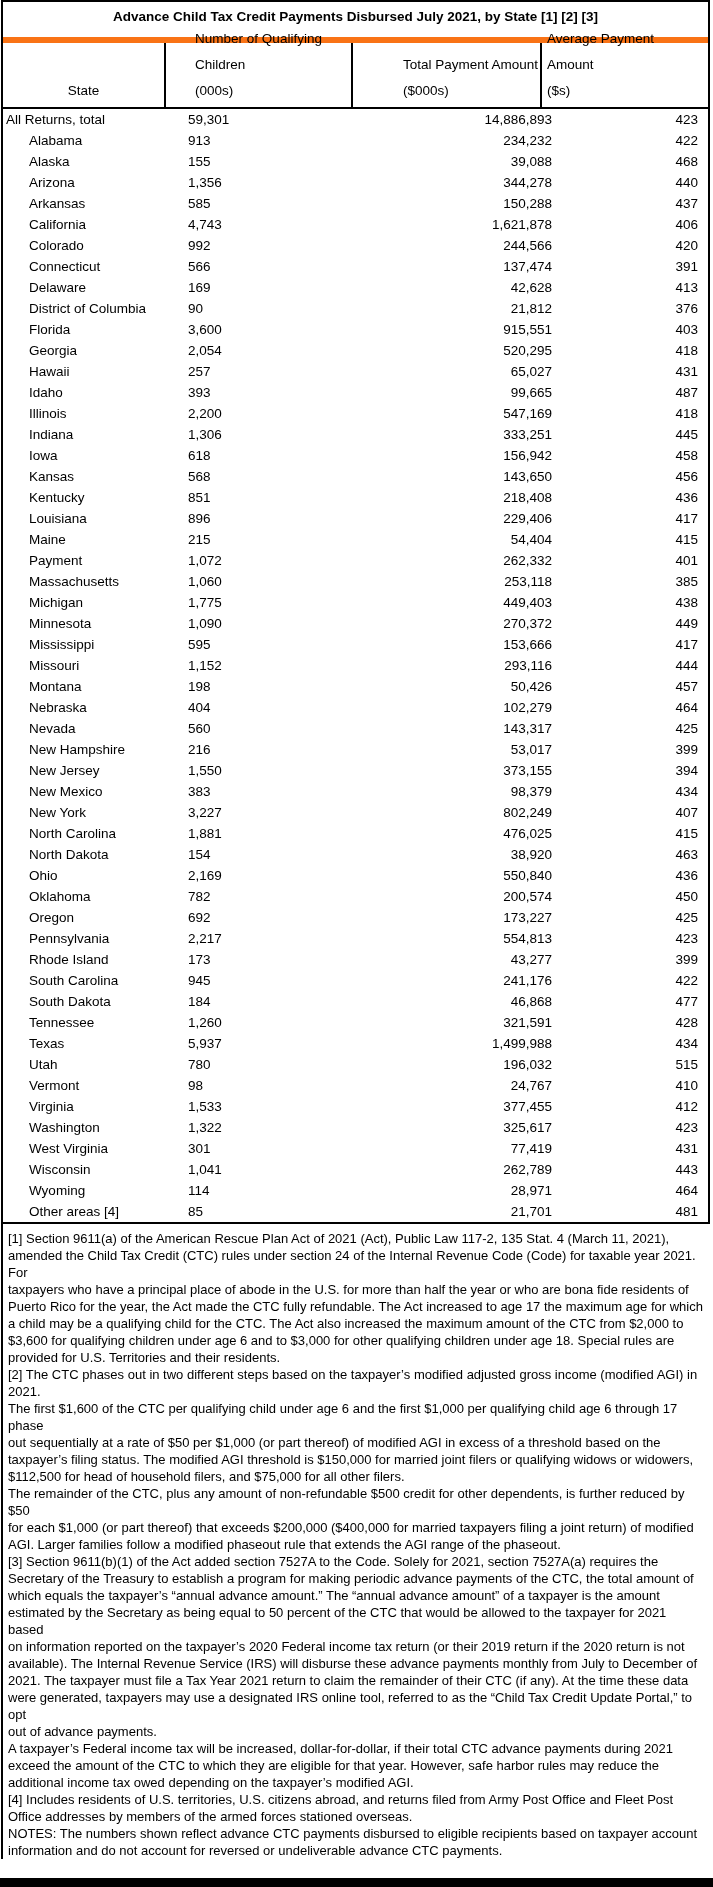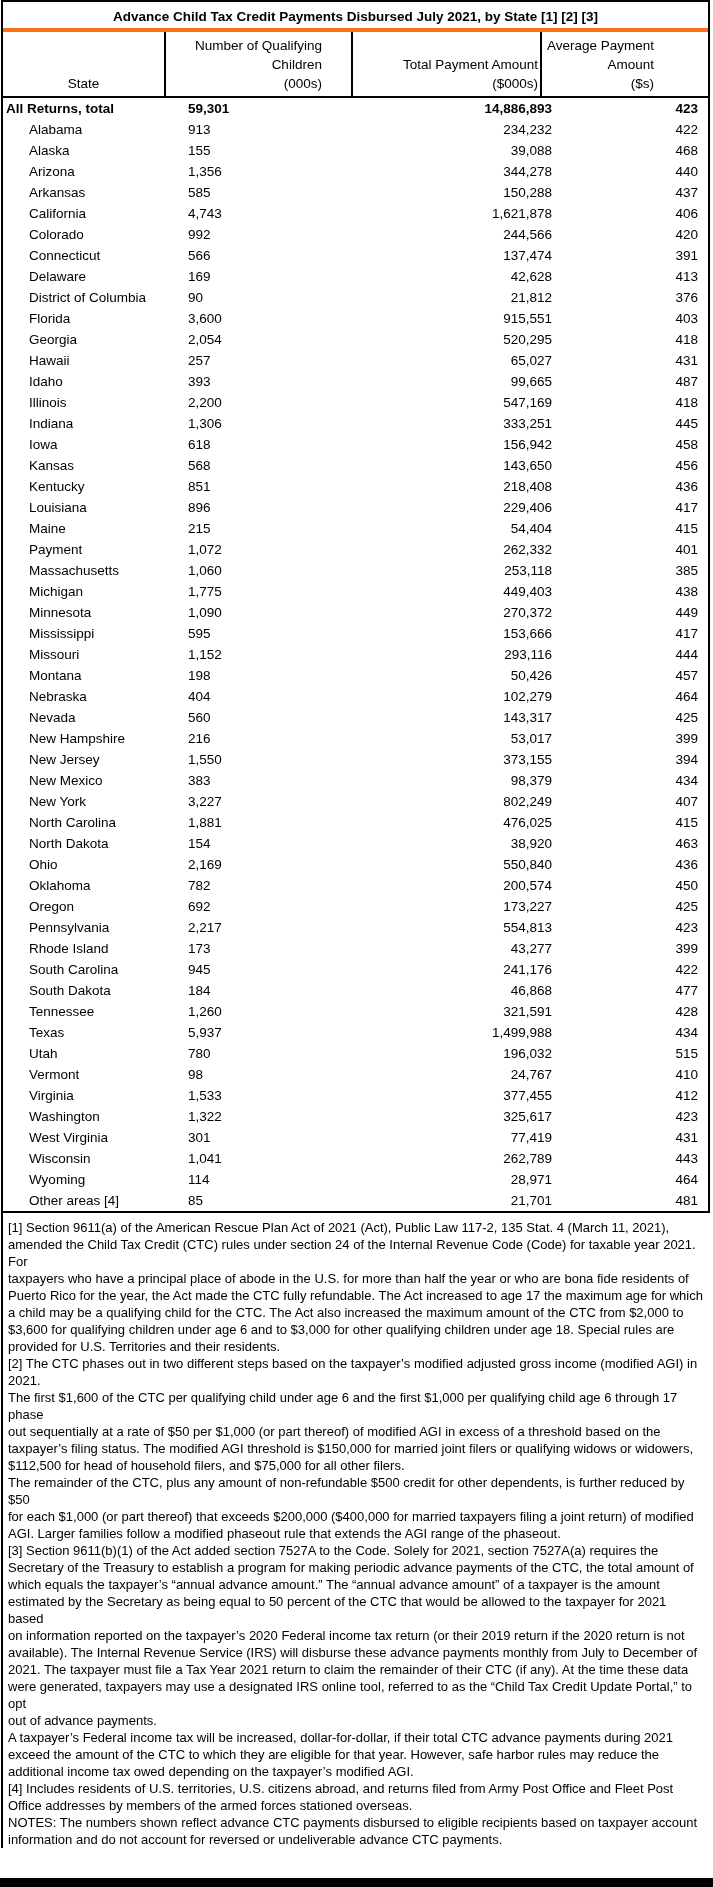--- a/index.html
+++ b/index.html
@@ -13,51 +13,51 @@
   }
   .sheet { width: 713px; }
 
   
   .tbl {
     margin-left: 1px;
     width: 709px;
     border: 2px solid #000;
   }
   .title-row {
-    height: 30px; line-height: 30px;
+    height: 41px; line-height: 30px;
     text-align: center;
     font-size: 13.5px; font-weight: 700;
-    border-bottom: 4px solid #f97316;
+    border-bottom: 6px solid #f97316;
     white-space: nowrap;
   }
   .hdr-row {
     display: flex;
     height: 66px;
     border-bottom: 2px solid #000;
     font-size: 13.5px;
   }
   .hdr {
     display: flex; align-items: flex-end; justify-content: center;
-    text-align: right;
+    text-align: left;
     white-space: pre-line;
-    line-height: 19px;
+    line-height: 26px;
     padding-bottom: 3px;
   }
   .hdr.c1 { width: 163px; border-right: 2px solid #000; }
   .hdr.c2 { width: 187px; border-right: 2px solid #000; }
   .hdr.c3 { width: 189px; border-right: 2px solid #000; padding-left: 48px; }
   .hdr.c4 { width: 117px; }
 
   .tbody { font-size: 13.5px; }
   .row { display: flex; height: 21px; line-height: 21px; }
   .row .c-state { width: 185px; padding-left: 26px; white-space: nowrap; overflow: hidden; }
   .row .c2 { width: 187px; text-align: left; padding-right: 7px; }
   .row .c3 { width: 189px; text-align: right; padding-right: 12px; }
   .row .c4 { width: 144px; text-align: right; padding-right: 10px; }
-  .row.total { font-weight: 700; }
+  .row.total { font-weight: 400; }
   .row.total .c-state { padding-left: 3px; }
 
   
   .footer {
     margin-left: 1px;
     width: 712px;
     border-left: 2px solid #000;
     padding: 6px 8px 0 5px;
     font-size: 13px;
     line-height: 17px;

